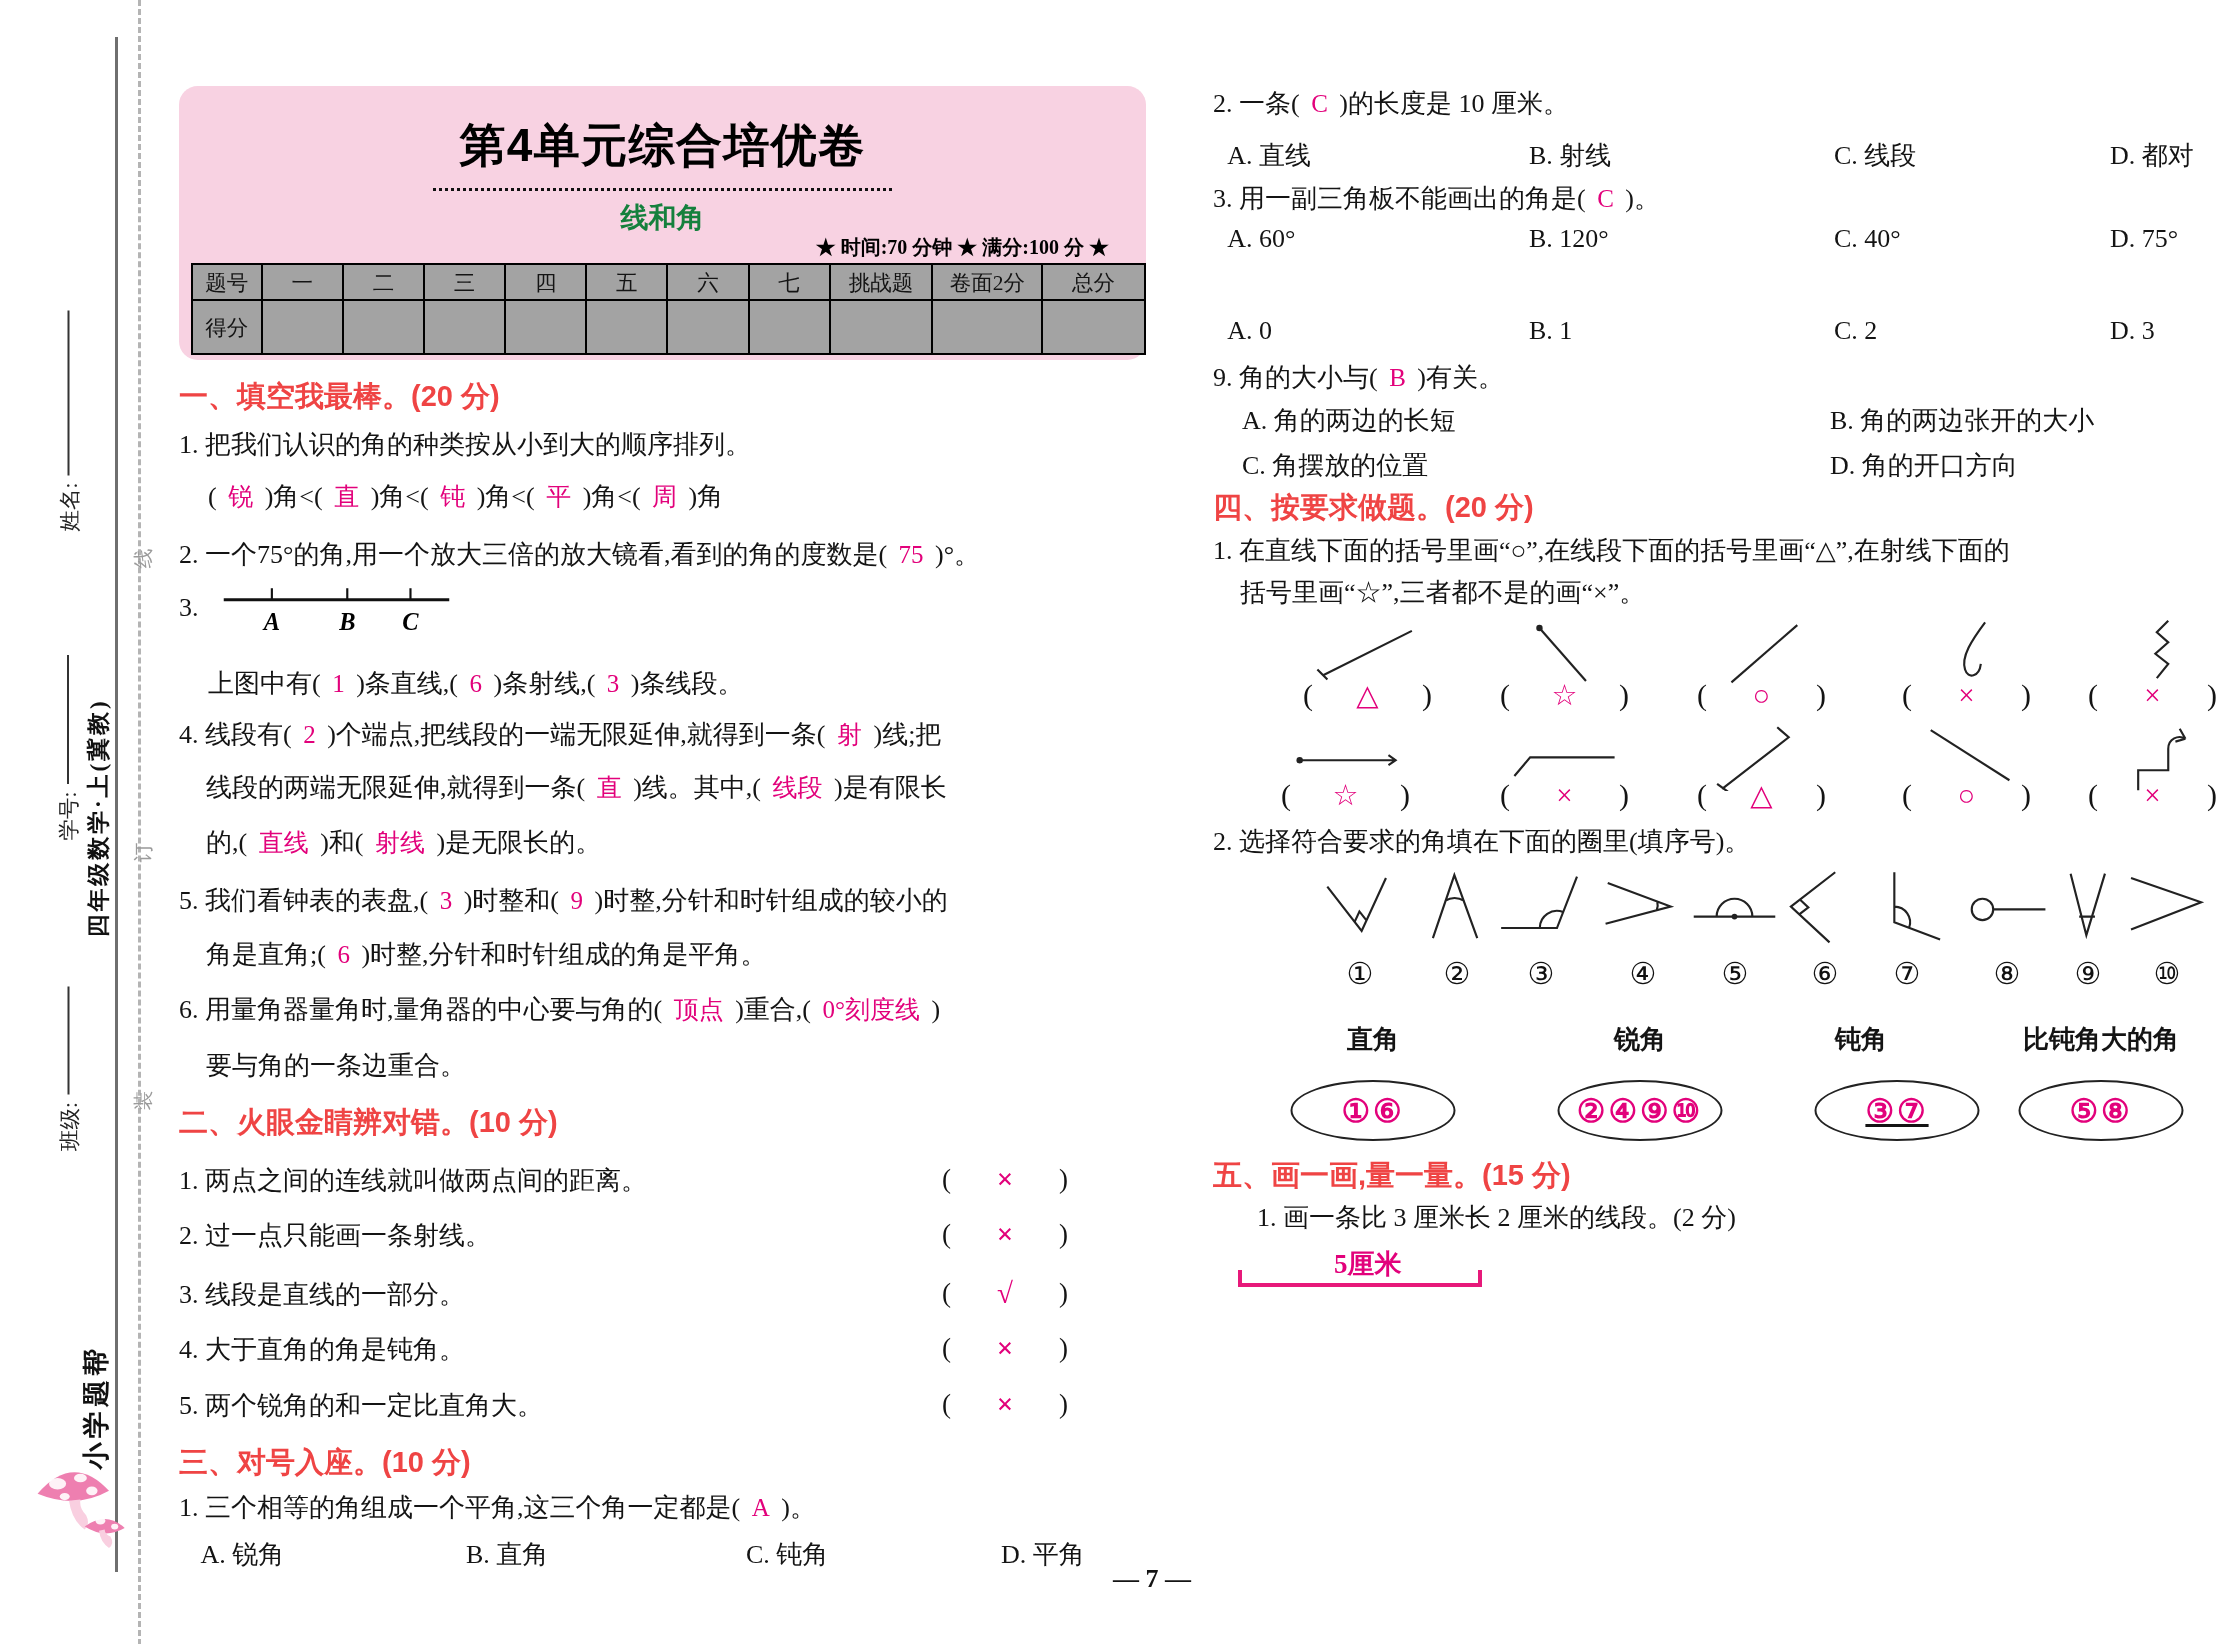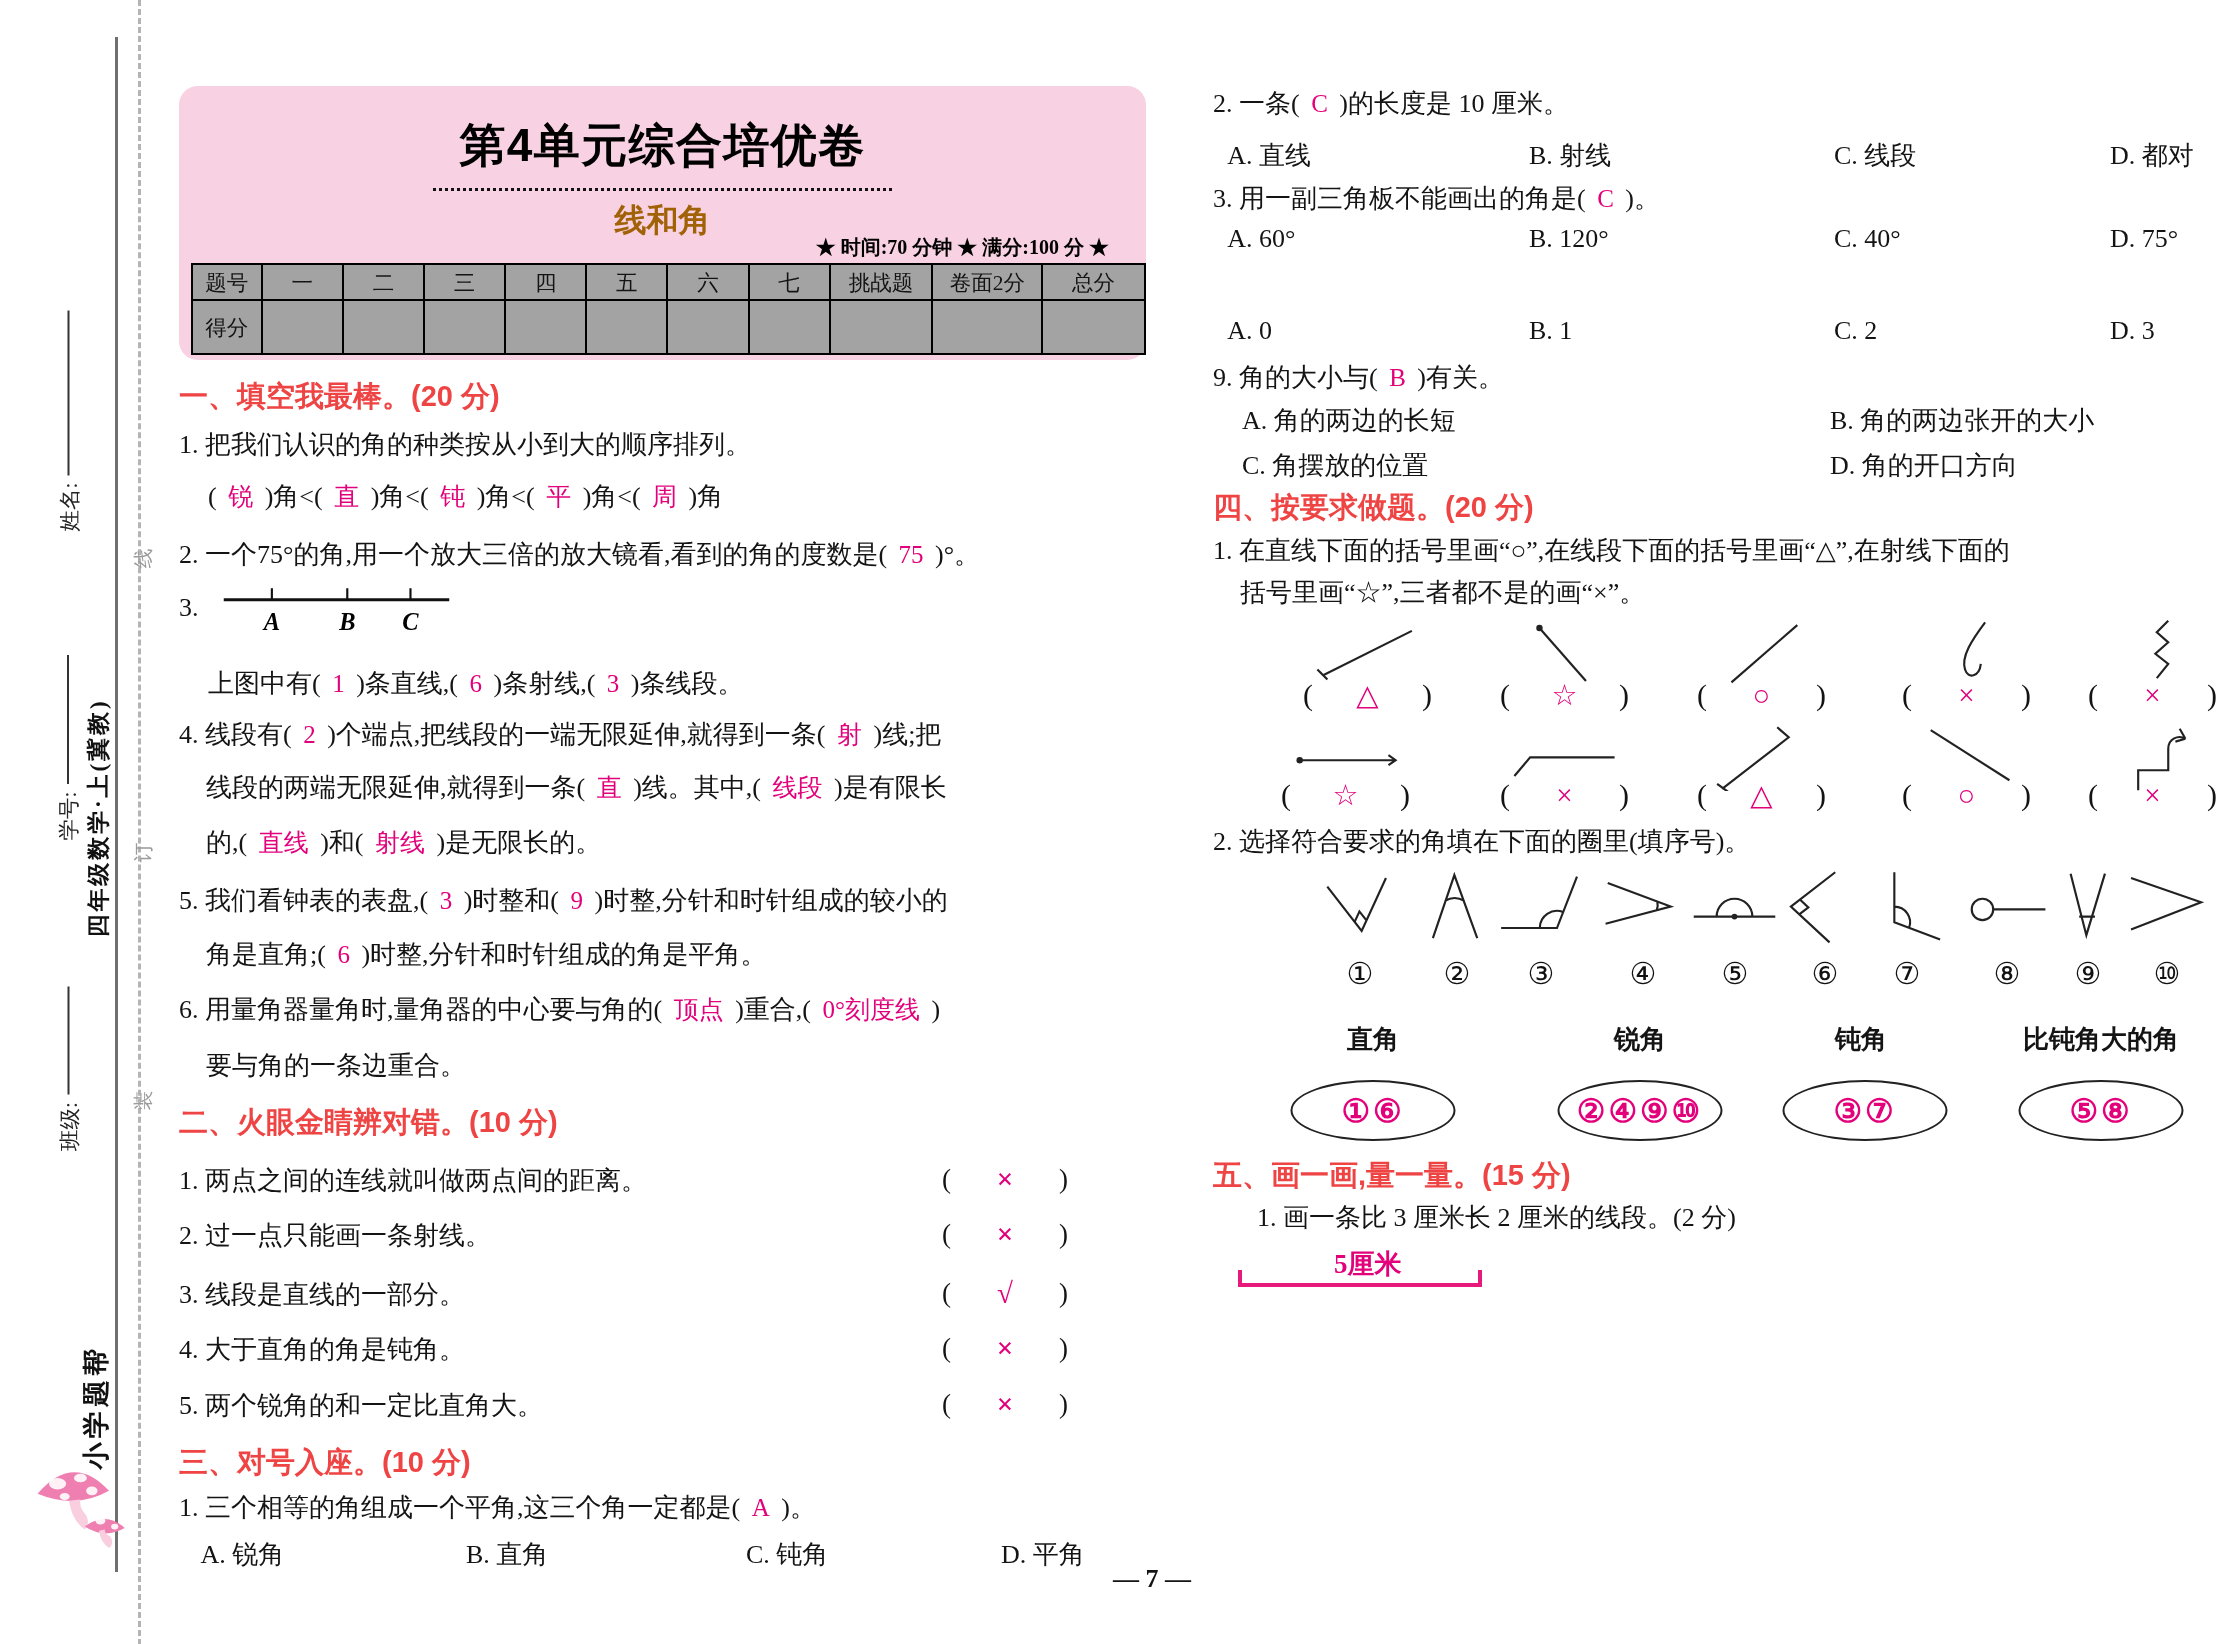--- a/index.html
+++ b/index.html
@@ -13,21 +13,21 @@
   .side-label{font-size:21.5px;color:#222;}
   .blankline{display:inline-block;height:0;border-bottom:2.2px solid #333;margin-left:7.2px;vertical-align:7.2px;}
   .series{font-size:23px;font-weight:bold;letter-spacing:2.9px;color:#111;}
   .brand{font-size:27px;font-weight:bold;letter-spacing:4.3px;color:#111;font-family:"Liberation Sans","DejaVu Sans",sans-serif;}
   .bindchar{position:absolute;transform:rotate(-90deg);font-size:20px;color:#9b9b9b;}
   
   .headbox{position:absolute;left:179px;top:86px;width:967px;height:274px;background:#f8d2e2;border-radius:18.7px;}
   .title{position:absolute;left:0;top:29px;width:100%;text-align:center;font-size:46px;font-weight:bold;
          letter-spacing:1.4px;color:#000;font-family:"Liberation Sans","DejaVu Sans",sans-serif;}
   .dotline{position:absolute;left:254px;top:102px;width:459px;border-bottom:3.6px dotted #111;}
-  .subtitle{position:absolute;left:0;top:113px;width:100%;text-align:center;font-size:32px;font-weight:bold;color:#a16207;
+  .subtitle{position:absolute;left:0;top:113px;width:100%;text-align:center;font-size:28px;font-weight:bold;color:#15803d;
             font-family:"Liberation Sans","DejaVu Sans",sans-serif;}
   .meta{position:absolute;right:37px;top:148px;font-size:20px;font-weight:bold;color:#000;}
   table.score{position:absolute;left:11.5px;top:177px;border-collapse:collapse;table-layout:fixed;background:#a3a3a3;}
   table.score td{border:2.2px solid #000;text-align:center;font-size:21.5px;padding:0;}
   table.score tr.h td{height:34px;}
   table.score tr.s td{height:52px;}
   
   .col{position:absolute;}
   .line{position:absolute;white-space:nowrap;font-size:26px;line-height:36px;color:#141414;}
   .heading{position:absolute;white-space:nowrap;font-size:29px;line-height:36px;font-weight:bold;color:#ef4444;
@@ -408,21 +408,21 @@
     <span class="catlabel" style="left:427px;top:1022px;">锐角</span>
     <span class="catlabel" style="left:648px;top:1022px;">钝角</span>
     <span class="catlabel" style="left:888px;top:1022px;">比钝角大的角</span>
 
     <div class="oval" style="left:160px;top:1080px;">
       <span>①⑥</span>
       </div>
     <div class="oval" style="left:427px;top:1080px;">
       <span>②④⑨⑩</span>
       </div>
-    <div class="oval" style="left:652px;top:1080px;">
+    <div class="oval" style="left:684px;top:1080px;text-decoration:underline;">
       <span>③⑦</span>
       </div>
     <div class="oval" style="left:888px;top:1080px;">
       <span>⑤⑧</span>
       </div>
 
     <div class="heading" style="left:0;top:1157px;">五、画一画,量一量。(15 分)</div>
     <div class="line" style="left:0;top:1200px;margin-left:44px;">1. 画一条比 3 厘米长 2 厘米的线段。(2 分)</div>
     <span class="measure-label" style="left:121px;top:1246px;">5厘米</span>
     <div class="measure-line" style="left:25px;top:1283px;width:244px;"></div>

